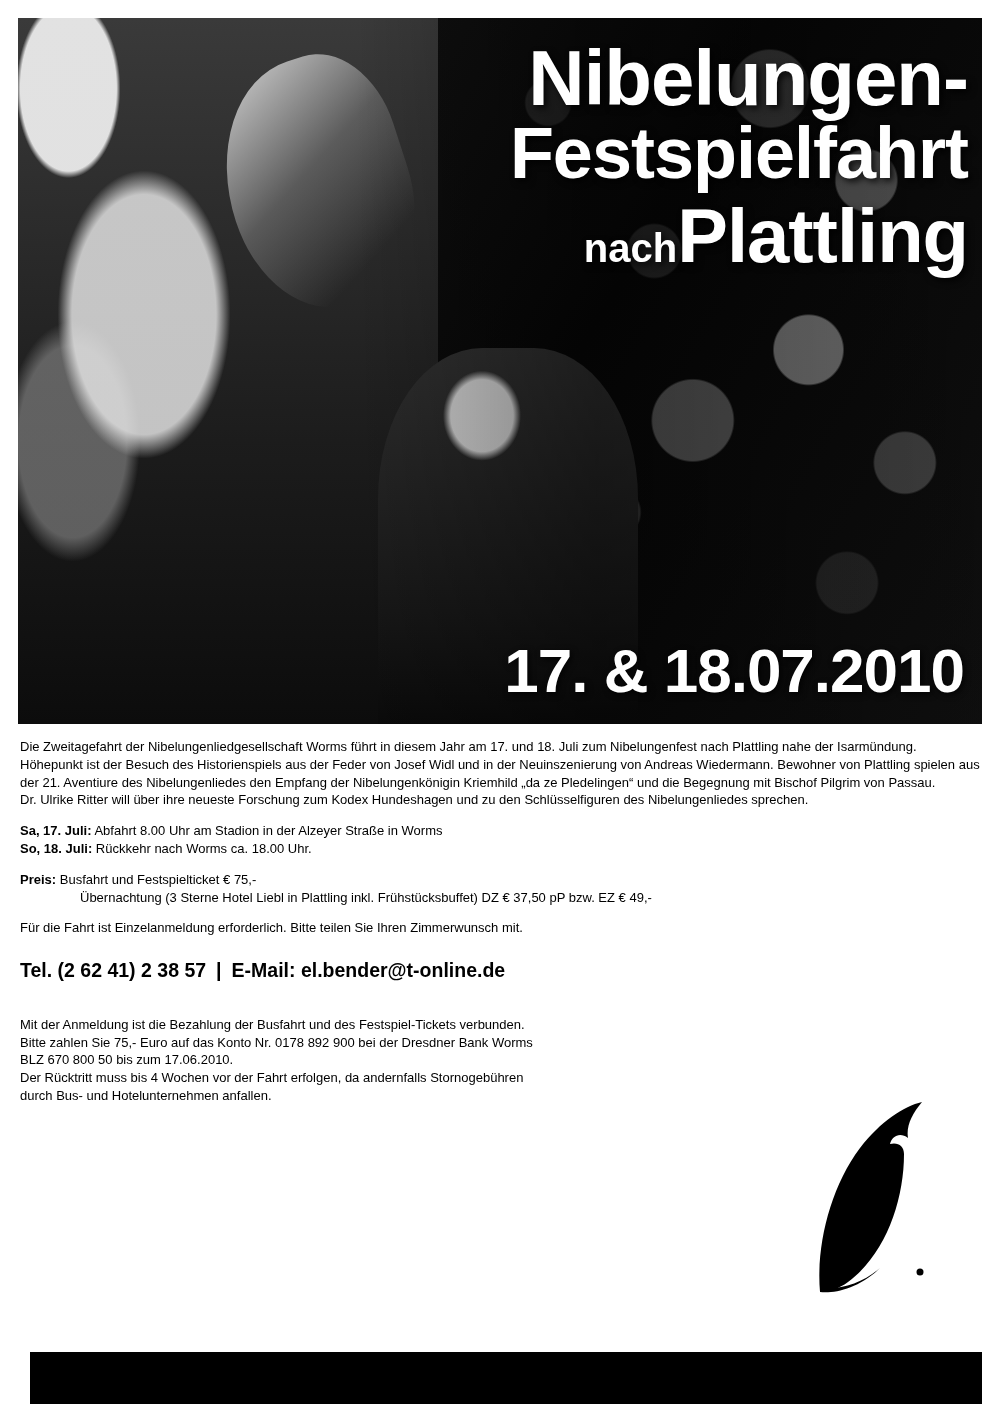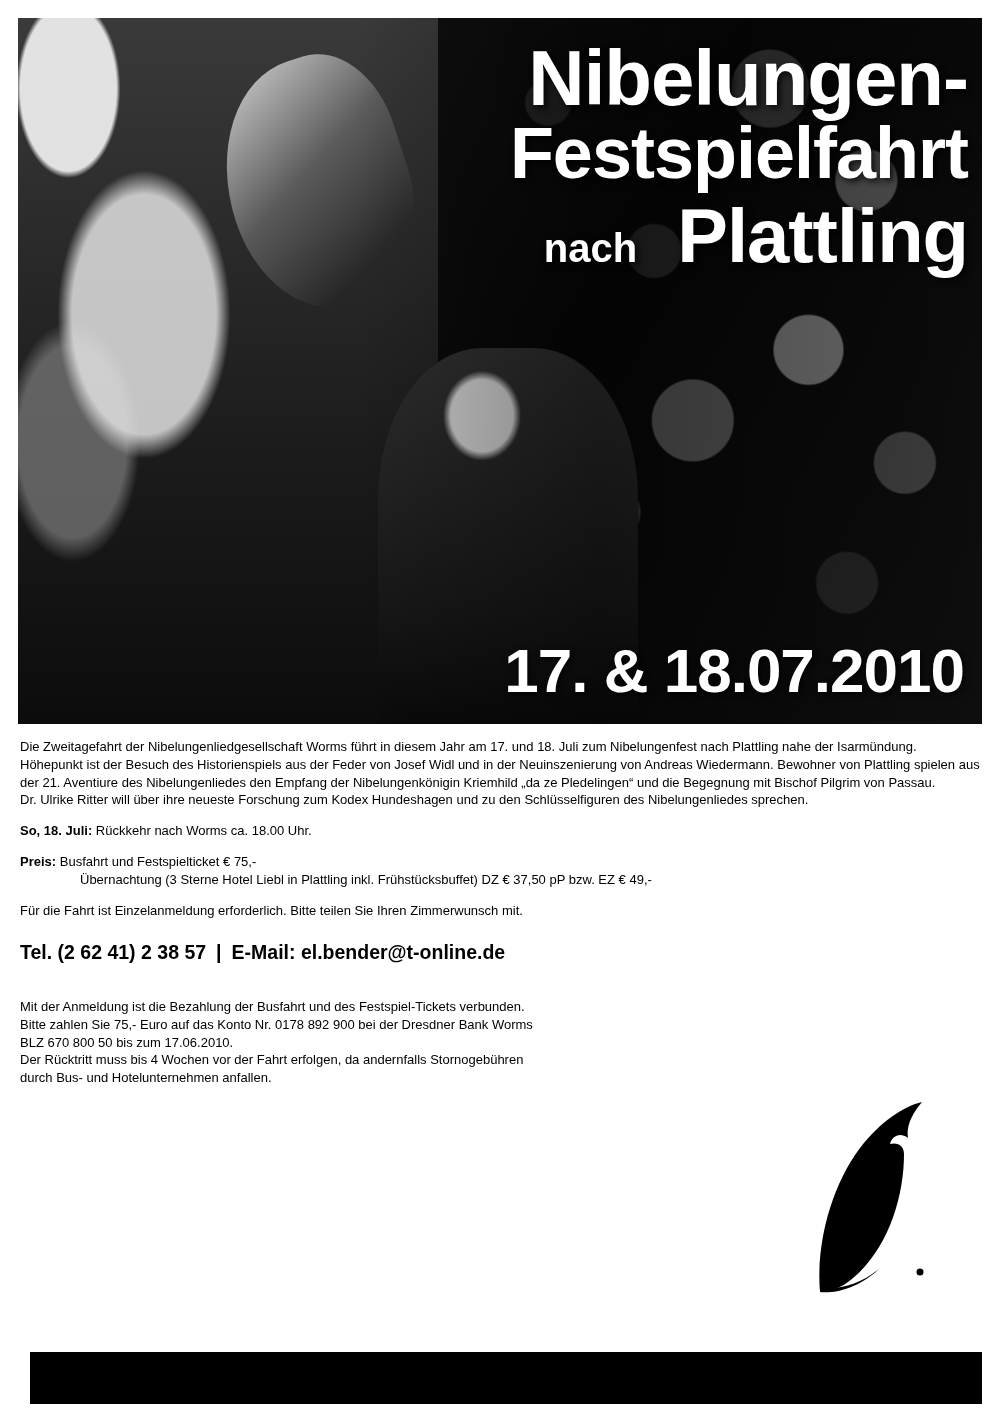--- a/index.html
+++ b/index.html
@@ -110,21 +110,20 @@
     margin-top: 4px;
   }
   .title-small {
     font-size: 40px;
     font-weight: bold;
   }
   .title-big {
     font-size: 76px;
     font-weight: bold;
     letter-spacing: -1px;
-    margin-left: 40px;
   }
   .hero-date {
     position: absolute;
     right: 18px;
     bottom: 18px;
     color: #ffffff;
     font-size: 62px;
     font-weight: bold;
     letter-spacing: -1px;
     text-shadow: 2px 2px 6px rgba(0,0,0,0.8);
@@ -195,20 +194,23 @@
 </div>
 
 <div class="content">
 
   <p class="para">Die Zweitagefahrt der Nibelungenliedgesellschaft Worms führt in diesem Jahr am 17. und 18. Juli zum Nibelungenfest nach Plattling nahe der Isarmündung.</p>
   <p class="para">Höhepunkt ist der Besuch des Historienspiels aus der Feder von Josef Widl und in der Neuinszenierung von Andreas Wiedermann. Bewohner von Plattling spielen aus der 21. Aventiure des Nibelungenliedes den Empfang der Nibelungenkönigin Kriemhild „da ze Pledelingen“ und die Begegnung mit Bischof Pilgrim von Passau.</p>
   <p class="para">Dr. Ulrike Ritter will über ihre neueste Forschung zum Kodex Hundeshagen und zu den Schlüsselfiguren des Nibelungenliedes sprechen.</p>
 
   <div class="block-gap"></div>
 
+  <p class="para">
+    <span class="bold">Sa, 17. Juli:</span><span> Abfahrt 8.00 Uhr am Stadion in der Alzeyer Straße in Worms</span>
+  </p>
   <p class="para">
     <span class="bold">So, 18. Juli:</span><span> Rückkehr nach Worms ca. 18.00 Uhr.</span>
   </p>
 
   <div class="block-gap"></div>
 
   <p class="para">
     <span class="bold">Preis:</span><span> Busfahrt und Festspielticket € 75,-</span>
   </p>
   <p class="para">

